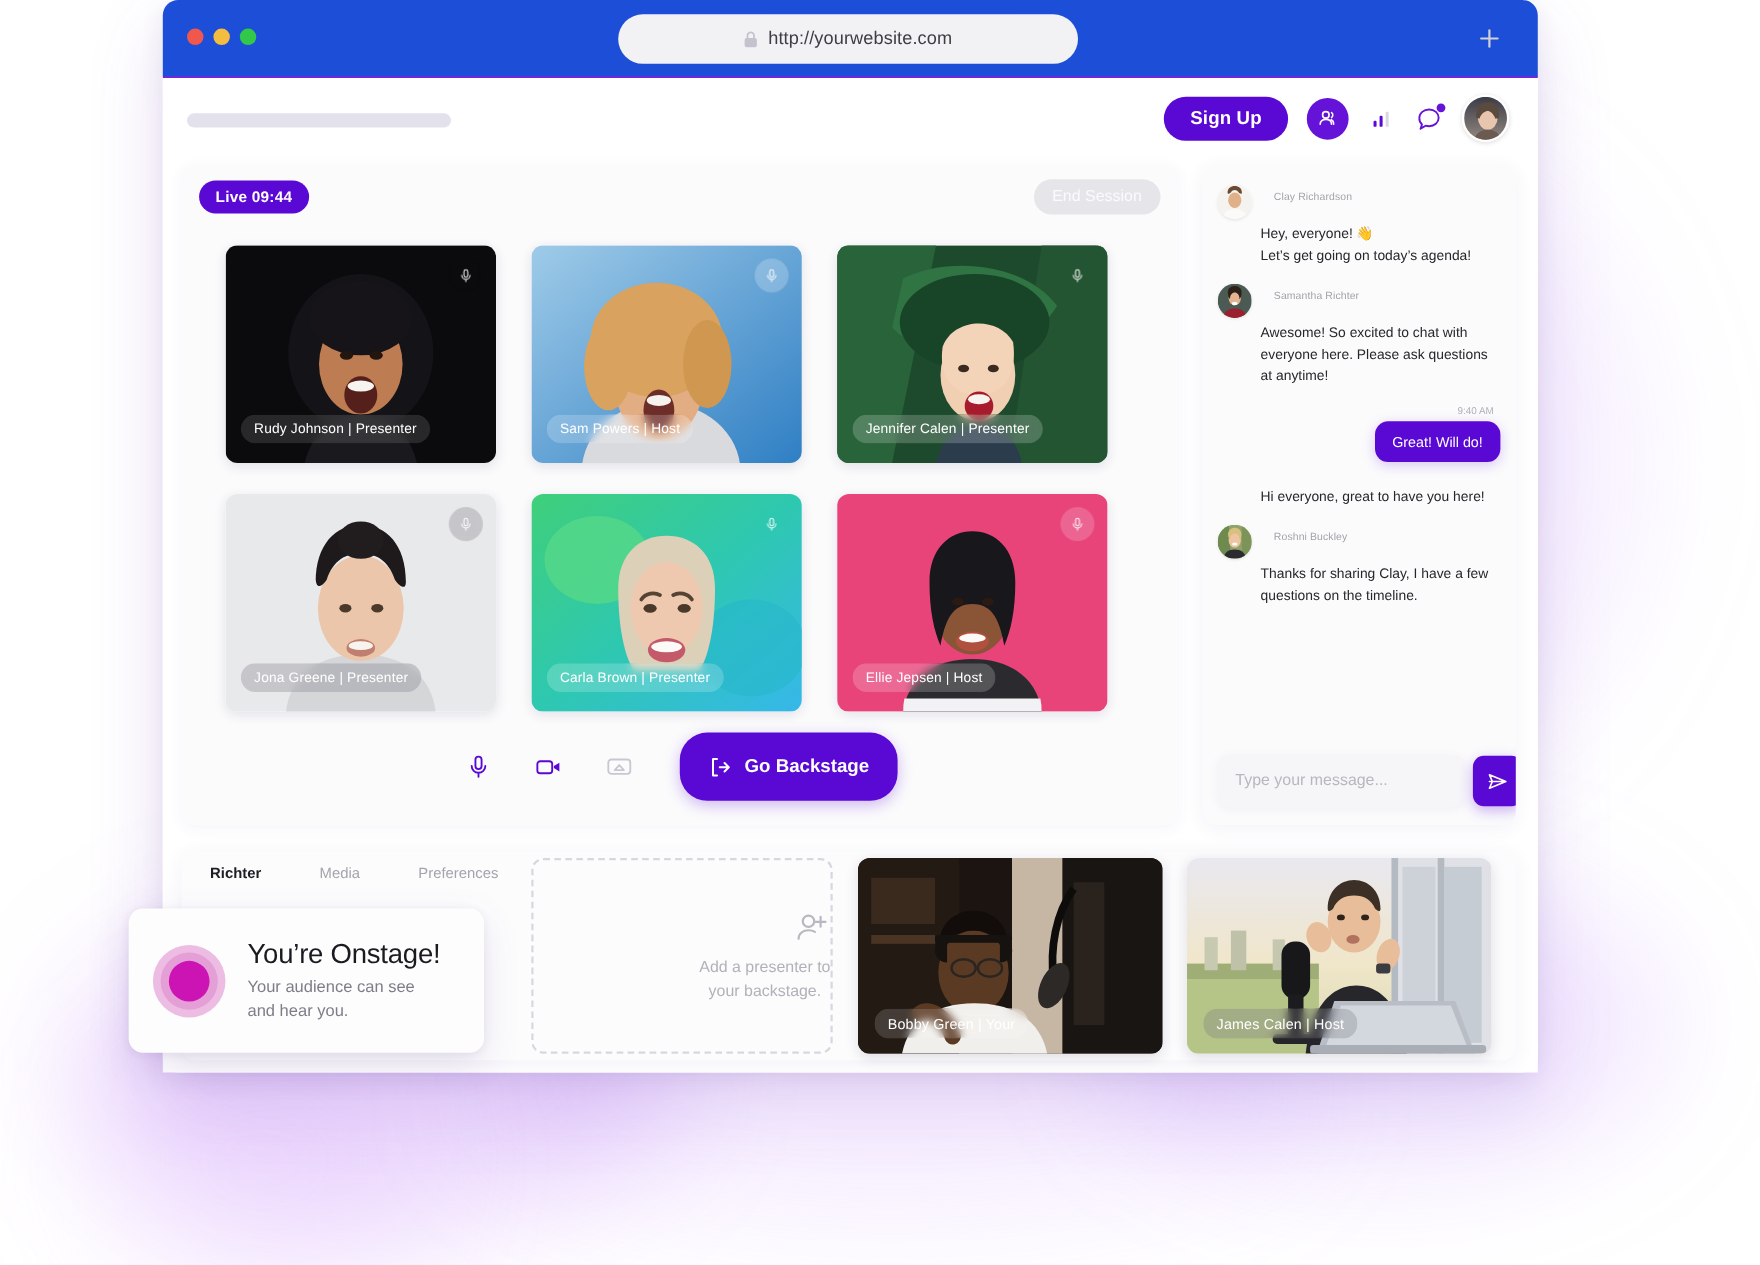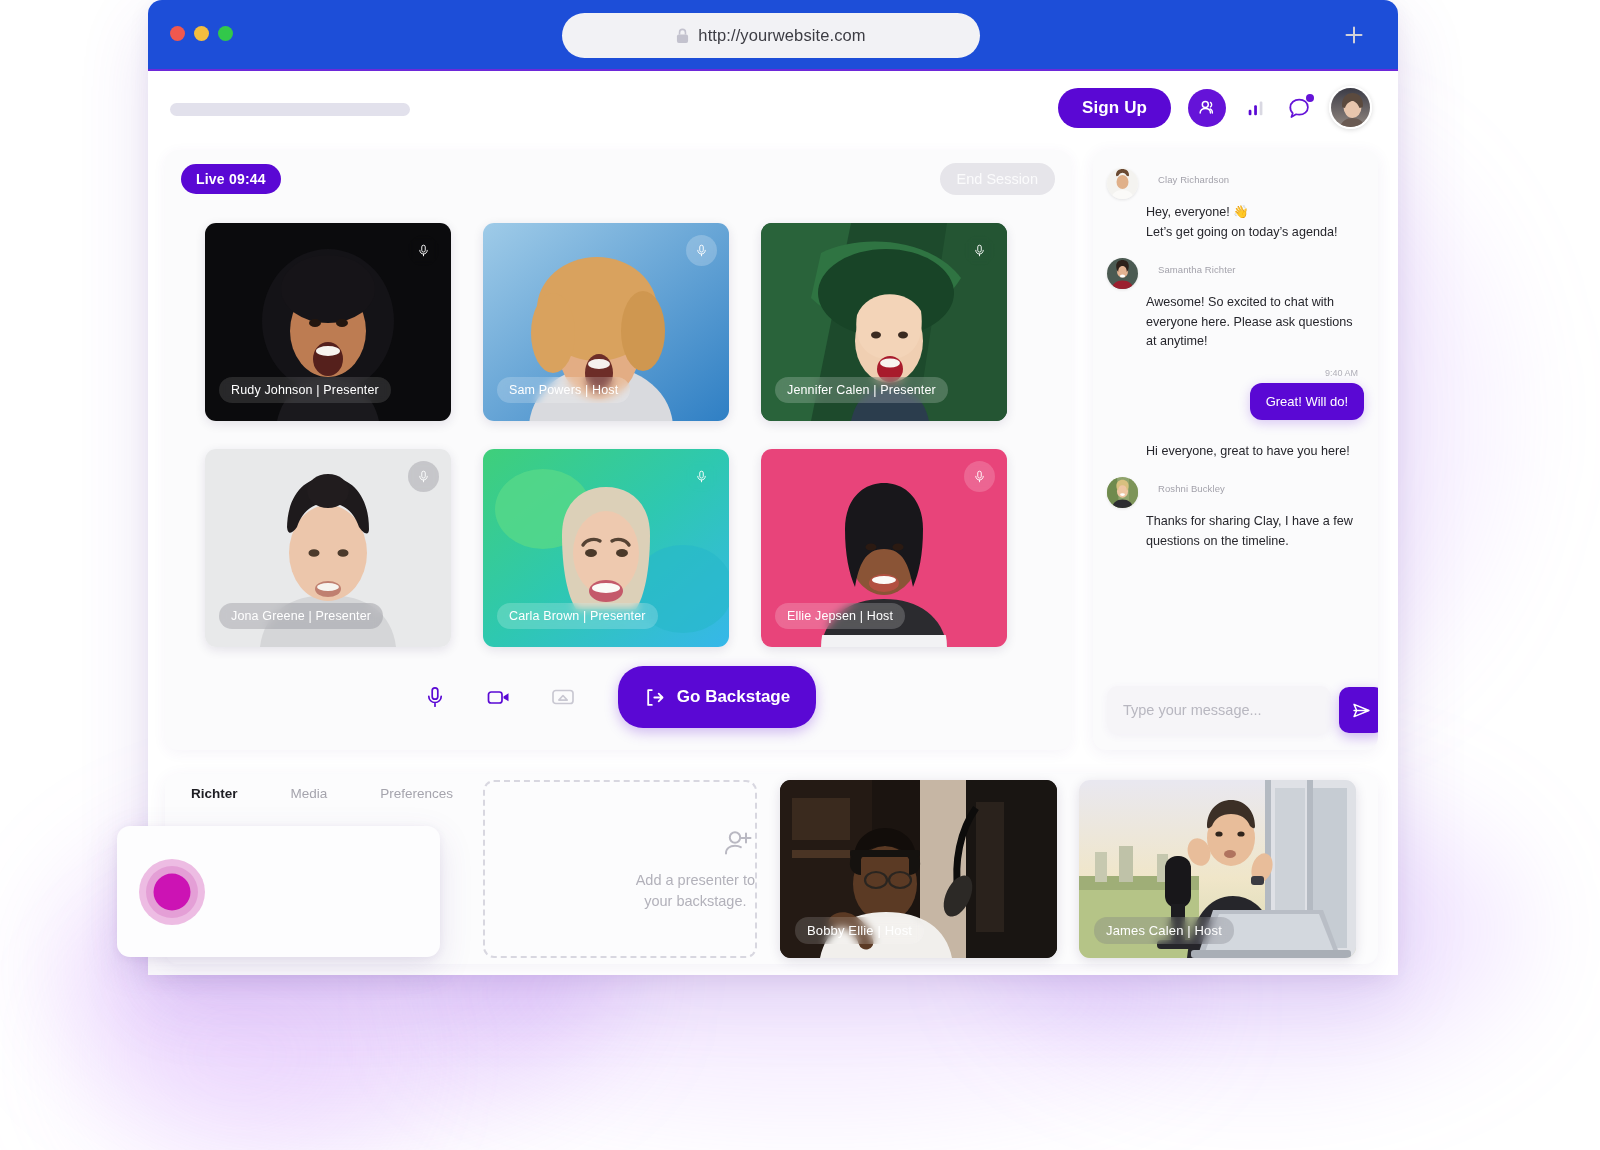--- a/index.html
+++ b/index.html
@@ -723,21 +723,21 @@
             <path d="M56 142c10-8 26 6 30 20" stroke="#5b3a24" stroke-width="15" fill="none" stroke-linecap="round"></path>
             <path d="M196 28c-16 22-22 54-18 84" stroke="#0d0c0b" stroke-width="7" fill="none"></path>
             <ellipse cx="178" cy="116" rx="12" ry="22" fill="#2c2926" transform="rotate(25 178 116)"></ellipse>
           </svg>
           <div class="mic dark">
             <svg viewBox="0 0 24 24" width="17" height="17">
               <rect x="9.2" y="3.5" width="5.6" height="11" rx="2.8" fill="none" stroke="#fff" stroke-width="1.5"></rect>
               <path d="M6 11.7c0 3.4 2.7 5.9 6 5.9s6-2.5 6-5.9M12 17.6V20.5" fill="none" stroke="#fff" stroke-width="1.5" stroke-linecap="round"></path>
             </svg>
           </div>
-          <span class="name-chip" style="background:rgba(255,255,255,0.15)">Bobby Ellie | Host</span>
+          <span class="name-chip" style="background:rgba(255,255,255,0.15)">Bobby Green | Your</span>
         </div>
 
         <div class="bs-tile two">
           <svg class="tile-bg" viewBox="0 0 277 178" preserveAspectRatio="xMidYMid slice">
             <defs>
                 <linearGradient id="bs2" x1="0" y1="0" x2="0" y2="1">
               <stop offset="0" stop-color="#e9e8f0"></stop>
                   <stop offset=".55" stop-color="#f0e6c9"></stop>
                   <stop offset="1" stop-color="#d6d8b2"></stop>
                 </linearGradient>
@@ -780,15 +780,22 @@
       </div>
     </div>
   </div>
 
   <div class="onstage-card">
     <div class="pulse">
       <span class="ring r1"></span>
       <span class="ring r2"></span>
       <span class="ring r3"></span>
     </div>
+    <div>
+      <div class="onstage-title">You’re Onstage!</div>
+      <div class="onstage-sub">
+        <div>Your audience can see</div>
+        <div>and hear you.</div>
+      </div>
+    </div>
   </div>
 
 </div>
 
 </body></html>

